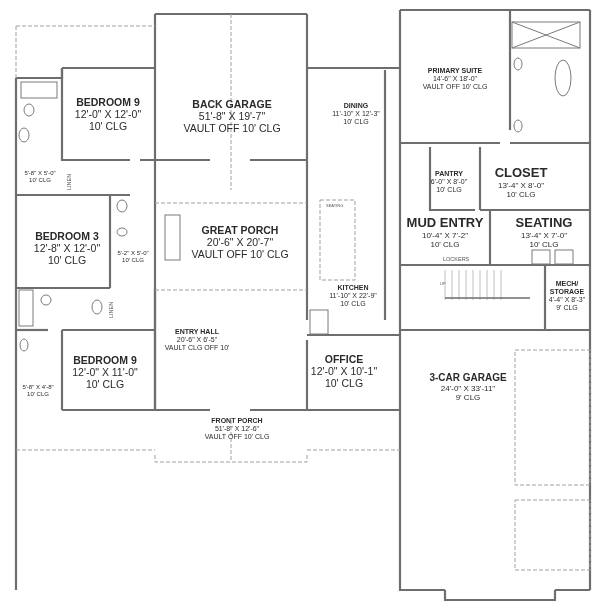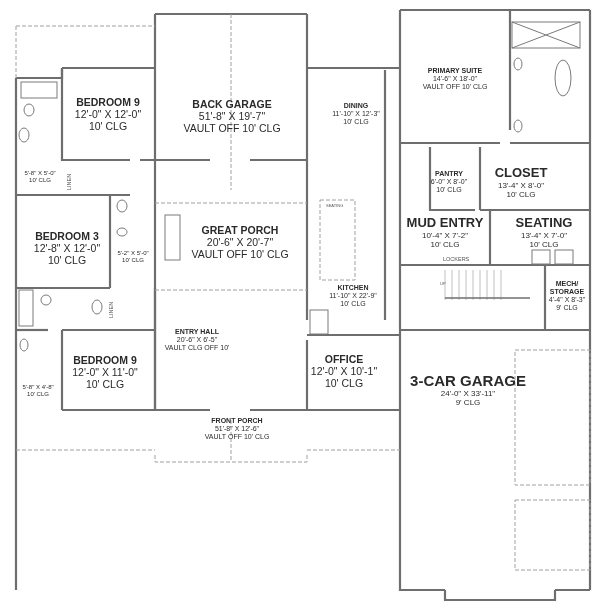--- a/index.html
+++ b/index.html
@@ -196,21 +196,21 @@
   <span class="n">OFFICE</span>
   <span class="d">12'-0" X 10'-1"</span>
   <span class="d">10' CLG</span>
 </div>
 <div class="lbl sm" style="left:237px;top:417px;">
   <span class="n">FRONT PORCH</span>
   <span class="d">51'-8" X 12'-6"</span>
   <span class="d">VAULT OFF 10' CLG</span>
 </div>
 <div class="lbl md" style="left:468px;top:372px;">
-  <span class="n" style="font-size:15px;">3-CAR GARAGE</span>
+  <span class="n" style="font-size:10px;">3-CAR GARAGE</span>
   <span class="d">24'-0" X 33'-11"</span>
   <span class="d">9' CLG</span>
 </div>
 <div class="lbl" style="left:40px;top:170px;font-size:6px;">
   <span class="d">5'-8" X 5'-0"</span>
   <span class="d">10' CLG</span>
 </div>
 <div class="lbl" style="left:133px;top:250px;font-size:6px;">
   <span class="d">5'-2" X 5'-0"</span>
   <span class="d">10' CLG</span>

